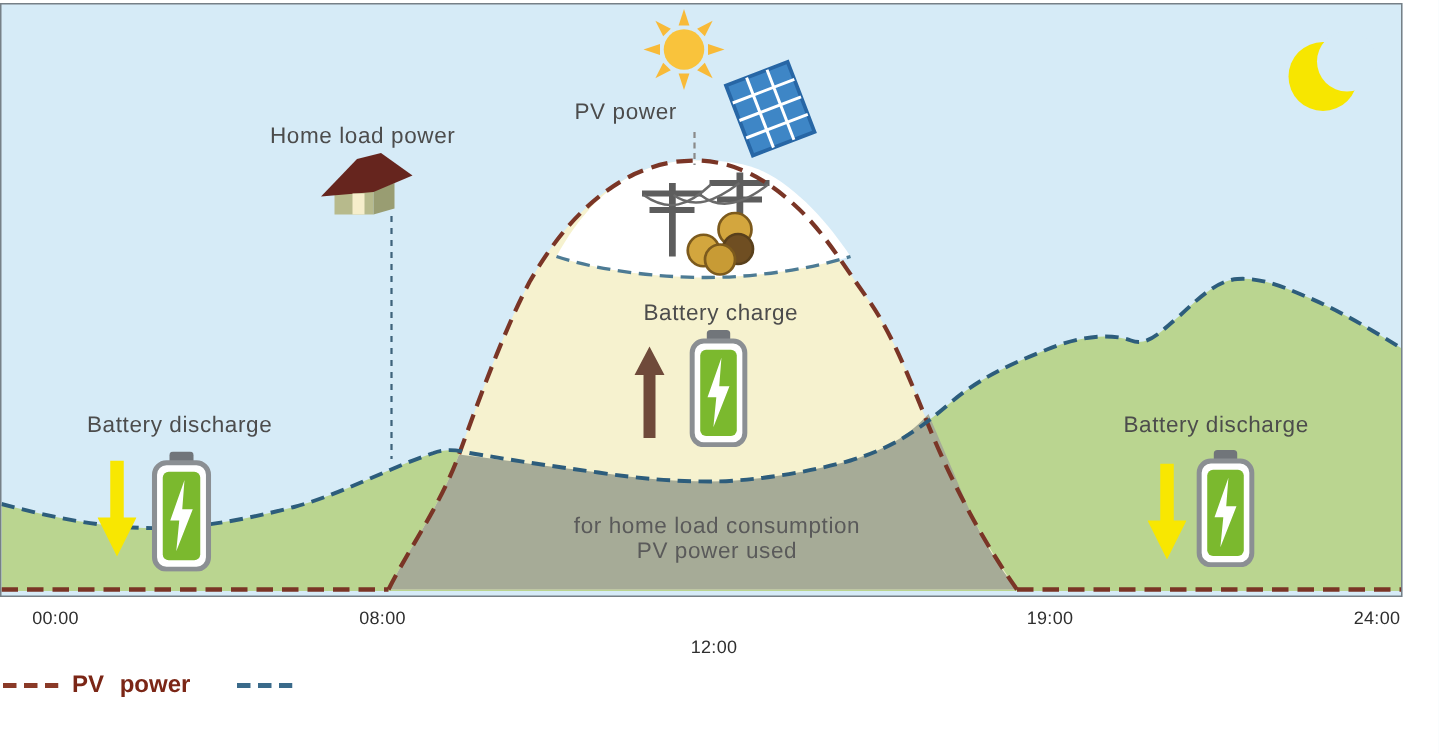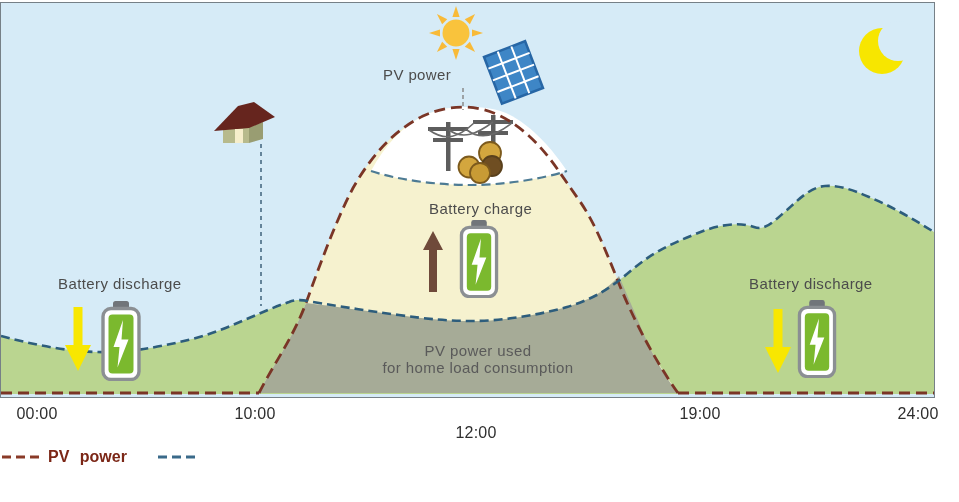--- a/index.html
+++ b/index.html
@@ -13,21 +13,21 @@
     border:1px solid #768087;background:#d6ebf7;
   }
   #chart svg{display:block;}
   .lbl{
     position:absolute;color:#4c4c4c;font-size:15px;letter-spacing:.4px;
     white-space:nowrap;line-height:17px;
   }
   .lbl-center{text-align:center;white-space:normal;}
   .tick{
     position:absolute;top:405px;transform:translateX(-50%);
-    color:#2f2f2f;font-size:16px;letter-spacing:.2px;
+    color:#2f2f2f;font-size:12px;letter-spacing:.2px;
   }
   #legend{
     position:absolute;left:2px;top:448px;display:flex;align-items:center;gap:9px;
     font-size:16px;font-weight:bold;
   }
   .legend-text-pv{color:#7b2616;word-spacing:6px;}
   .legend-text-home{color:#1e4b6d;}
   .legend-gap{width:13px;}
 </style>
 </head>
@@ -153,30 +153,31 @@
       <use href="#battery" x="458" y="220" width="40" height="78"></use>
       <use href="#battery" x="796" y="300" width="40" height="78"></use>
 
       <use href="#downArrow" x="64" y="307" width="26" height="64"></use>
       <use href="#downArrow" x="764" y="309" width="26" height="64"></use>
       <polygon fill="#6f4a3a" points="432,231 422,250 428,250 428,292 436,292 436,250 442,250"></polygon>
     </svg>
   </div>
 
   <div class="lbl" style="left:383px;top:66px;">PV power</div>
+  <div class="lbl" style="left:180px;top:82px;">Home load power</div>
   <div class="lbl" style="left:58px;top:275px;">Battery discharge</div>
   <div class="lbl" style="left:418px;top:200px;margin-left:11px;">Battery charge</div>
   <div class="lbl lbl-center" style="left:368px;top:342px;width:220px;color:#5a5a5a;">
+    <div>for home load consumption</div>
     <div>PV power used</div>
-    <div>for home load consumption</div>
   </div>
   <div class="lbl" style="left:749px;top:275px;">Battery discharge</div>
 
   <div class="tick" style="left:37px;">00:00</div>
-  <div class="tick" style="left:255px;">10:00</div>
+  <div class="tick" style="left:255px;">08:00</div>
   <div class="tick" style="left:476px;margin-top:19px;">12:00</div>
   <div class="tick" style="left:700px;">19:00</div>
   <div class="tick" style="left:918px;">24:00</div>
 
   <div id="legend">
     <svg width="37" height="8">
       <line x1="0" y1="4" x2="37" y2="4" stroke="#8a3a28" stroke-width="3.2" stroke-dasharray="9,5"></line>
     </svg>
     <span class="legend-text-pv">PV power</span>
     <span class="legend-gap"></span>

